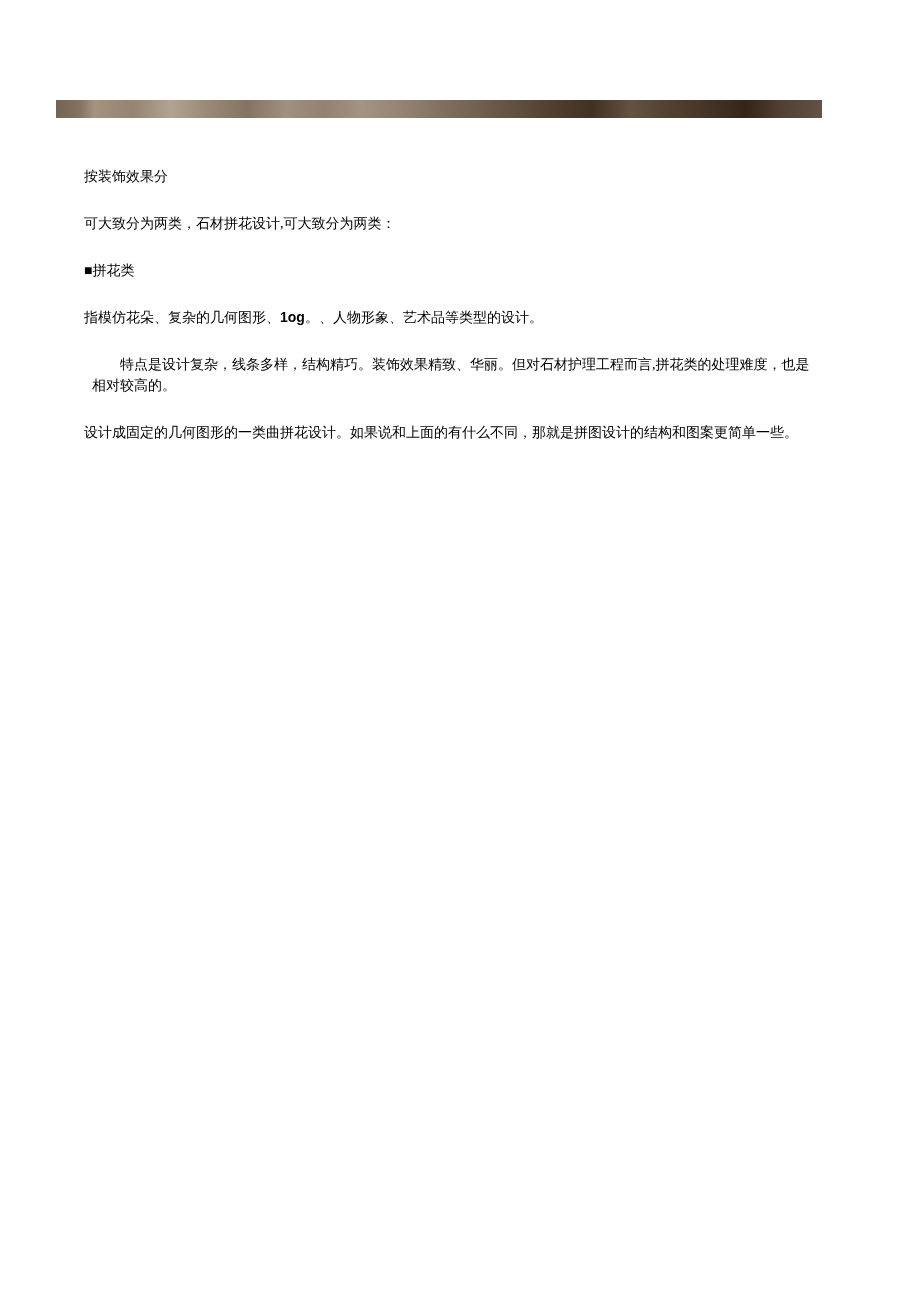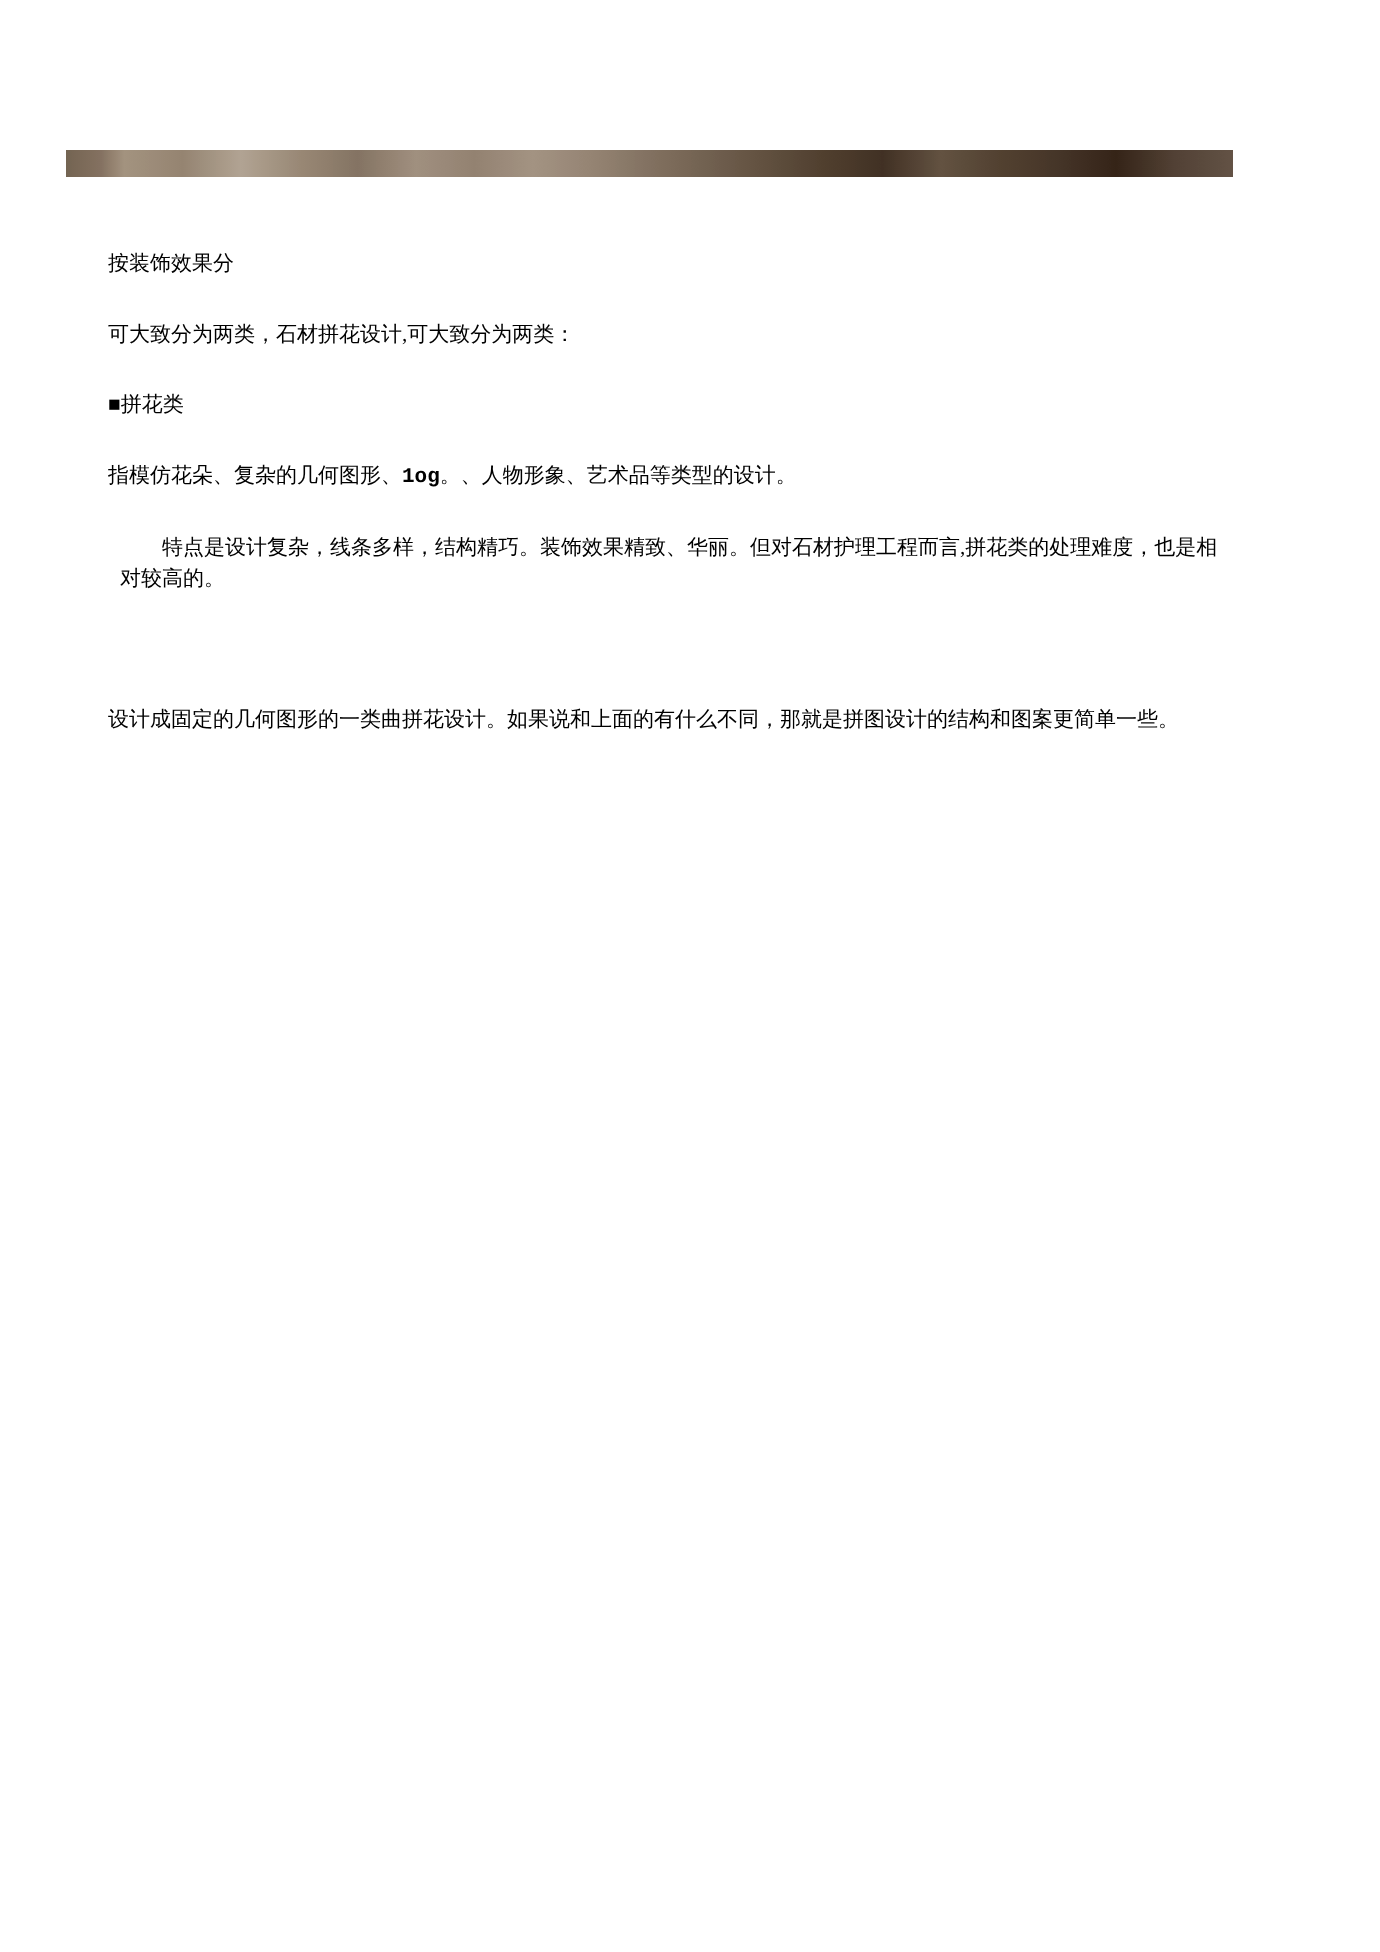--- a/index.html
+++ b/index.html
@@ -7,21 +7,21 @@
     padding: 0;
     box-sizing: border-box;
   }
   body {
     background: #ffffff;
     width: 920px;
     margin: 0 auto;
     font-family: "SimSun", "宋体", serif;
   }
   .page {
-    padding: 100px 98px 60px 44px;
+    padding: 100px 98px 60px 56px;
   }
   .banner {
     width: 100%;
     height: 18px;
     margin-bottom: 48px;
     background:
       linear-gradient(90deg,
         #7a6b5a 0%, #8a7868 3%,
         #a89885 5%, #9a8a78 10%,
         #b5a898 15%, #9e8e7c 20%,
@@ -46,21 +46,21 @@
     font-size: 14px;
     line-height: 1.5;
     color: #000000;
     margin-bottom: 26px;
   }
   .run {
     display: inline;
     text-align: right;
   }
   .latin {
-    font-family: Liberation Mono, monospace;
+    font-family: Liberation Sans, sans-serif;
     font-weight: bold;
   }
 </style>
 </head>
 <body>
 
 <div class="page">
 
   <div class="banner"></div>
 
@@ -73,17 +73,17 @@
   <p class="para">
     <span class="run">指模仿花朵、复杂的几何图形、</span><span class="run latin">1og</span><span class="run">。、人物形象、艺术品等类型的设计。</span>
   </p>
 
   <p class="para-continue">
     <span style="display:inline-block;text-indent:2em;margin-left:36px;">特点是设计复杂，线条多样，结构精巧。装饰效果精致、华丽。但对石材护理工程而言,拼花类的处理难度，也是相对较高的。</span>
   </p>
 
 
   <p class="para-continue">
-    <span style="display:inline-block;text-indent:2em;margin-top:47px;">设计成固定的几何图形的一类曲拼花设计。如果说和上面的有什么不同，那就是拼图设计的结构和图案更简单一些。</span>
+    <span style="display:inline-block;text-indent:2em;">设计成固定的几何图形的一类曲拼花设计。如果说和上面的有什么不同，那就是拼图设计的结构和图案更简单一些。</span>
   </p>
 
 
 </div>
 
 </body></html>

